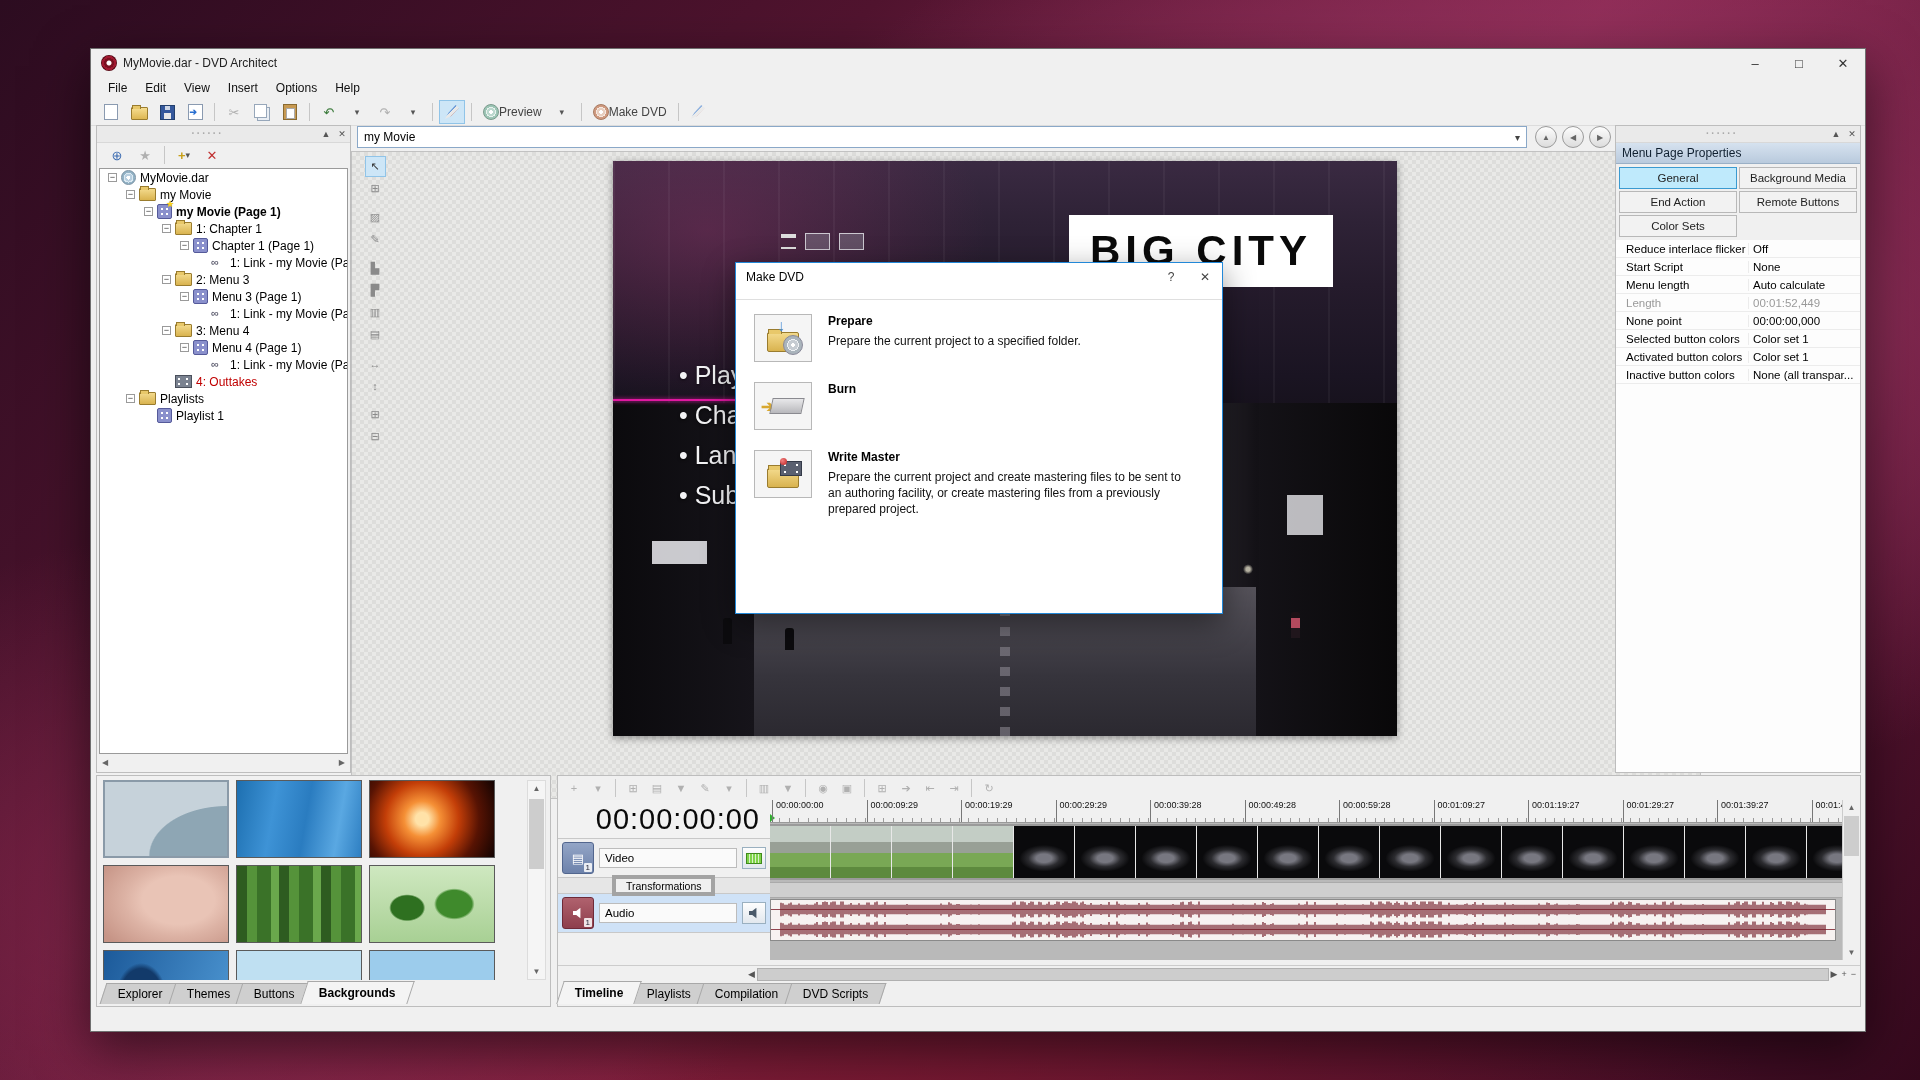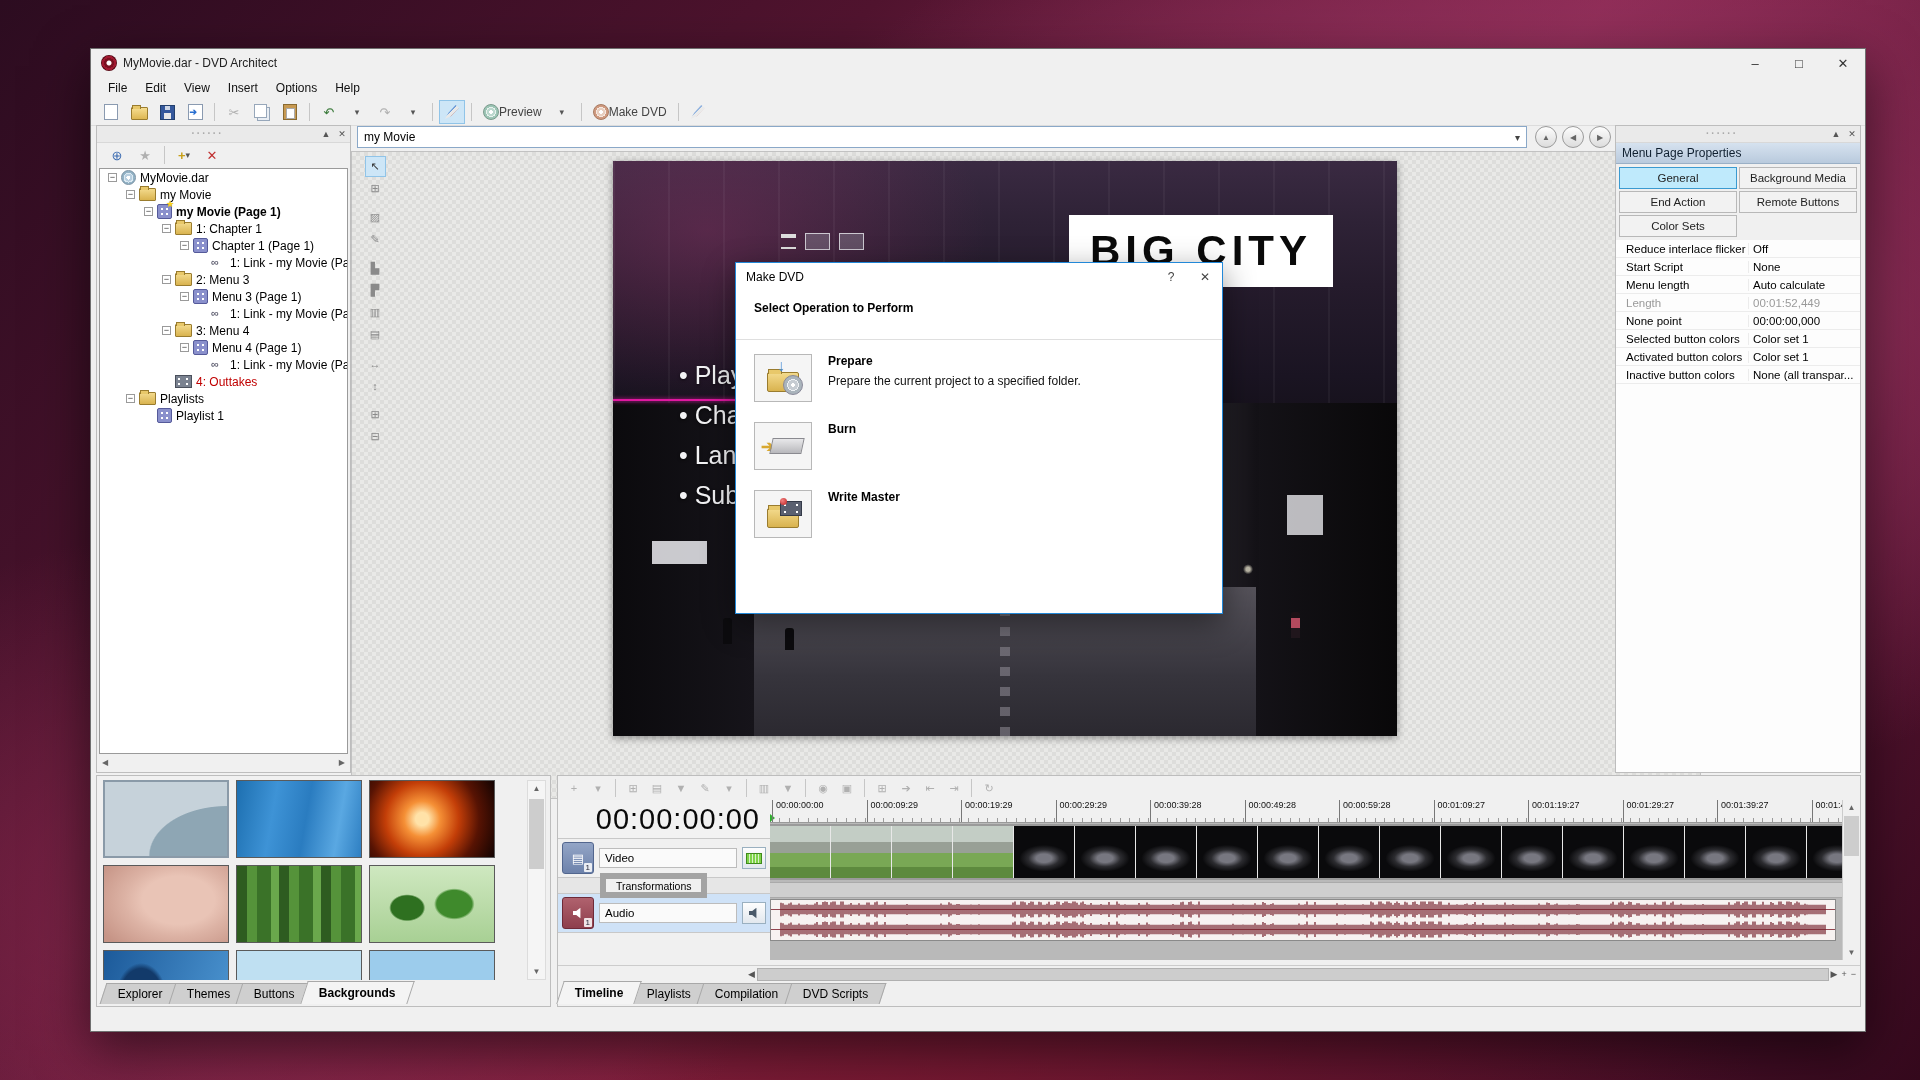--- a/index.html
+++ b/index.html
@@ -193,21 +193,21 @@
   .tico{width:30px;height:30px;border-radius:3px;display:flex;align-items:center;justify-content:center;color:#fff;font-size:13px;position:relative;flex:none;}
   .tico.video{background:linear-gradient(#93a5c6,#6d82ab);border:1px solid #52668e;}
   .tico.audio{background:linear-gradient(#b0626e,#8e3e4c);border:1px solid #6e2a38;}
   .tico .num{position:absolute;right:1px;bottom:1px;font-size:8px;background:rgba(255,255,255,.85);color:#223;padding:0 2px;border-radius:1px;}
   .tname{flex:1;height:18px;background:#fafafa;border:1px solid #bcbcbc;display:flex;align-items:center;padding-left:5px;font-size:11.5px;}
   .tbtn-sq{width:22px;height:20px;border:1px solid #9ab0c0;background:linear-gradient(#fdfdfd,#e2e8ee);display:flex;align-items:center;justify-content:center;flex:none;}
   .filmglyph{width:14px;height:9px;background:#7ed348;border:1px solid #3f8a1c;position:relative;}
   .filmglyph::after{content:"";position:absolute;inset:0;background:repeating-linear-gradient(90deg,transparent 0 2px,#fff 2px 3px);opacity:.7;}
   .spk{width:11px;height:11px;background:#4a5a6a;clip-path:polygon(0 32%,34% 32%,72% 2%,72% 98%,34% 68%,0 68%);}
   .transrow{height:15px;display:flex;align-items:center;border-bottom:1px solid #c8c8c8;background:#e6e6e6;}
-  .transbtn{margin-left:42px;padding:0 10px;height:13px;background:#f0f0f0;border:6px solid #a3a3a3;font-size:10.5px;display:flex;align-items:center;}
+  .transbtn{margin-left:54px;padding:0 10px;height:13px;background:#f0f0f0;border:4px solid #a3a3a3;font-size:10.5px;display:flex;align-items:center;}
   .tl-right{position:absolute;left:212px;top:24px;right:18px;bottom:46px;background:#b9b9b9;overflow:hidden;}
   .ruler{position:absolute;left:0;top:0;right:0;height:22px;background:#f0f0f0;border-bottom:1px solid #999;
     background-image:repeating-linear-gradient(90deg,#9a9a9a 0 1px,transparent 1px 9.45px);background-size:100% 4px;background-position:0 100%;background-repeat:no-repeat;}
   .tick{position:absolute;top:0;height:22px;border-left:1px solid #777;padding-left:3px;font-size:9px;color:#111;white-space:nowrap;}
   .playhead{position:absolute;left:0;top:14px;width:0;height:0;border-left:5px solid #2fae2f;border-top:4px solid transparent;border-bottom:4px solid transparent;}
   .vtrack{position:absolute;left:0;top:24px;right:0;height:56px;background:#9a9a9a;display:flex;align-items:center;}
   .vclip{height:52px;display:flex;}
   .vthm{width:61px;height:52px;border-right:1px solid #e8e8e8;box-sizing:border-box;}
   .vthm.green{background:linear-gradient(#c3cdc5 0 30%,#98a096 30% 52%,#79a855 52% 78%,#5d8a3e 78%);}
   .vthm.dark{background:radial-gradient(ellipse 26px 14px at 50% 62%, #777780 0 30%, #2c2c30 60%, #0a0a0c 95%),#060608;}
@@ -736,21 +736,20 @@
       <span>Make DVD</span>
       <div class="dbtns">
         <div class="dbtn">
             <span>?</span>
           </div>
         <div class="dbtn">
             <span>✕</span>
           </div>
       </div>
     </div>
-    <div class="dlg-head">Select Operation to Perform</div>
     <div class="dlg-sep"></div>
     <div id="dlg-options">
         <div class="dlg-opt">
           <div class="opt-ic">
             <div class="oi-folder"></div>
             <span class="oi-arrow" style="color:#4a90d8;top:2px;left:22px;">↓</span>
             <div class="oi-disc" style="right:8px;bottom:6px;"></div>
           </div>
           <div>
             <div class="opt-name">Prepare</div>
@@ -767,17 +766,18 @@
           </div>
         </div>
         <div class="dlg-opt">
           <div class="opt-ic">
             <div class="oi-folder"></div>
             <div class="oi-film" style="right:9px;top:10px;"></div>
             <div class="oi-dot" style="right:24px;top:7px;"></div>
           </div>
           <div>
             <div class="opt-name">Write Master</div>
+            <div class="opt-desc">Prepare the current project and create mastering files to be sent to an authoring facility, or create mastering files from a previously prepared project.</div>
           </div>
         </div>
       </div>
   </div>
 </div>
 
 </body></html>

